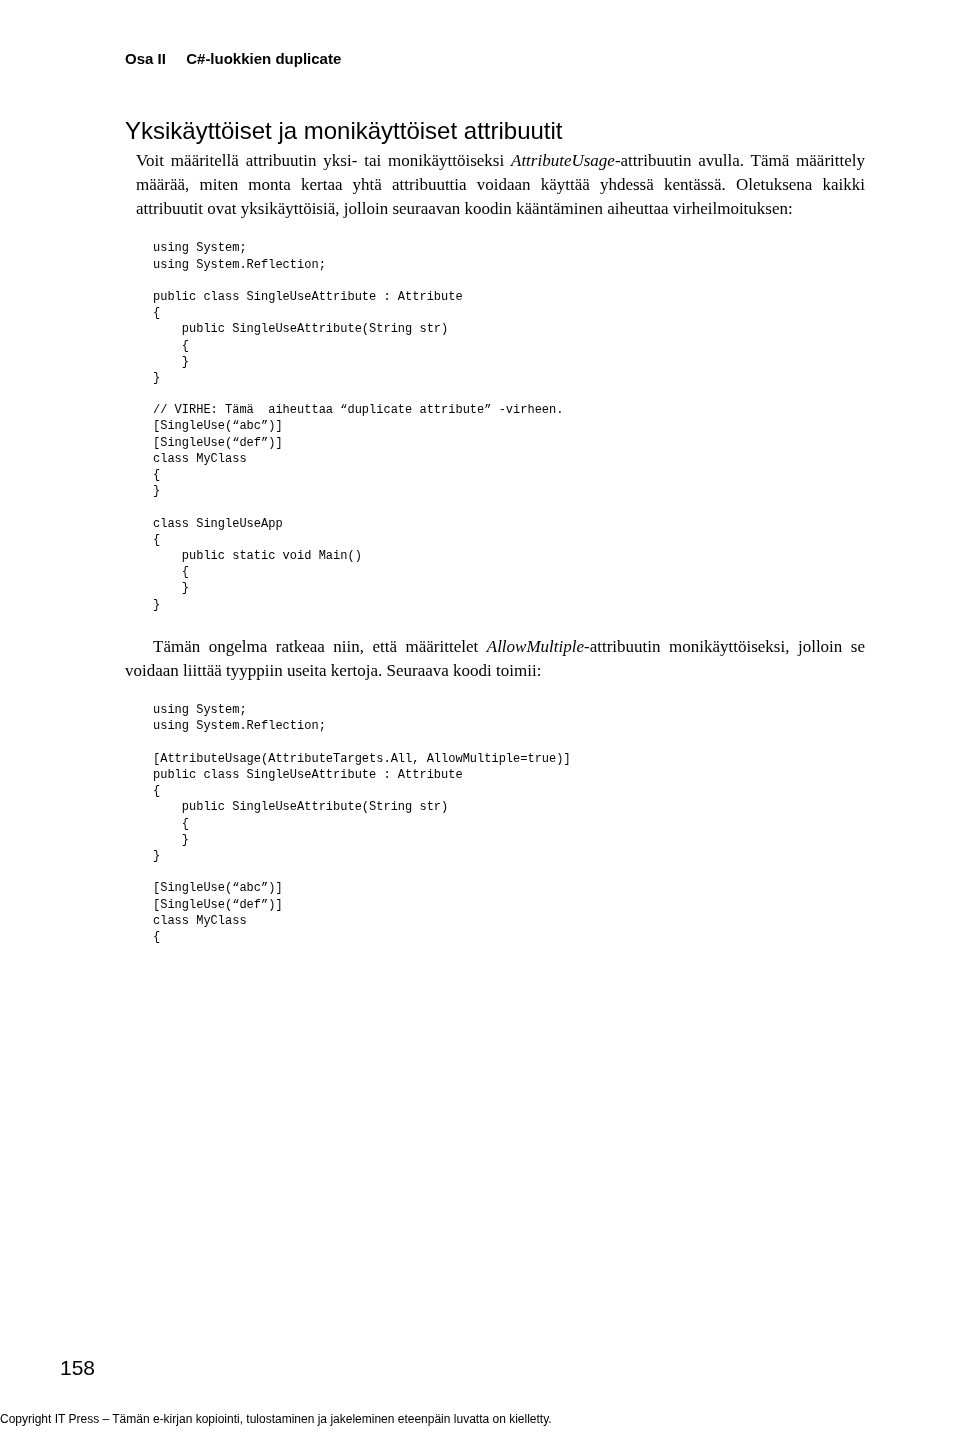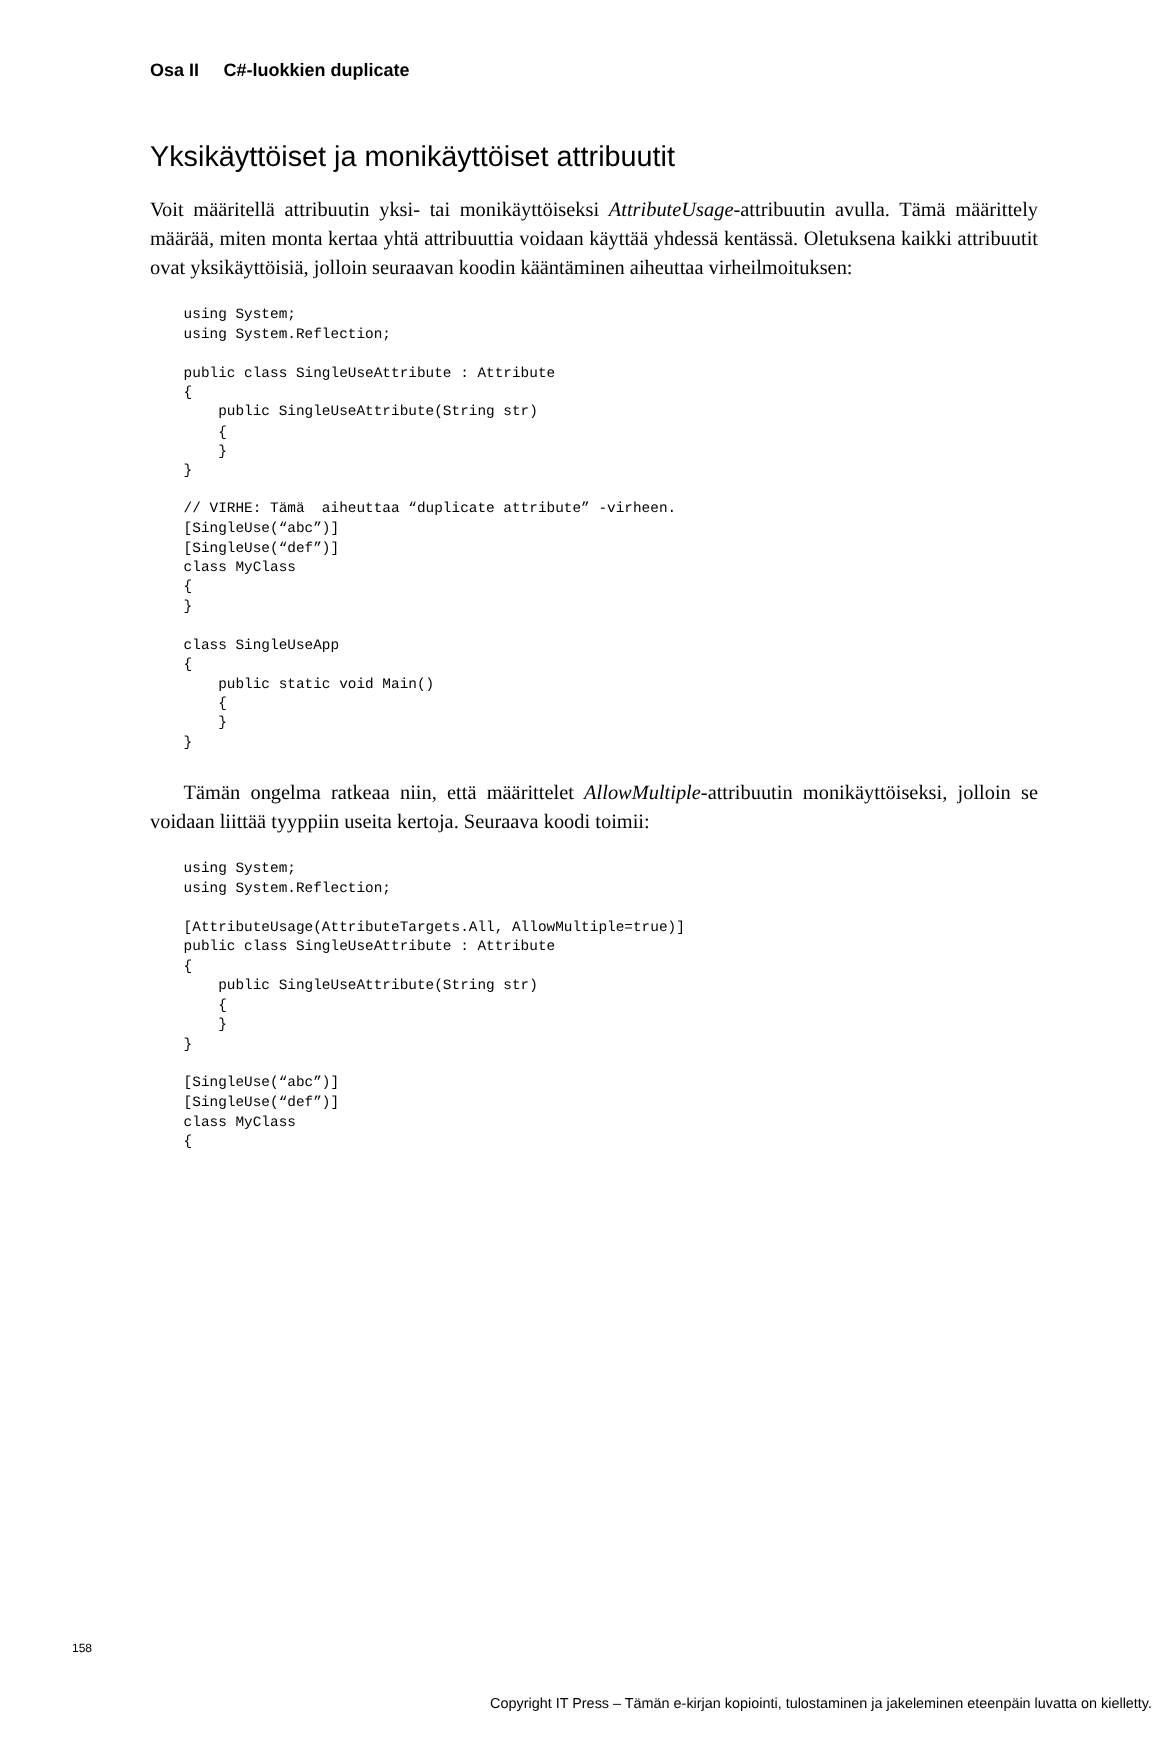--- a/index.html
+++ b/index.html
@@ -16,51 +16,51 @@
     font-family: Arial, Helvetica, sans-serif;
     font-weight: bold;
     font-size: 15px;
     margin-bottom: 50px;
   }
   .separator { margin: 0 6px; }
   h2 {
     font-family: Arial, Helvetica, sans-serif;
     font-weight: normal;
     font-size: 24px;
-    margin-bottom: 18px;
+    margin-bottom: 4px;
   }
   p.body {
     font-size: 17px;
     line-height: 1.4;
     text-align: justify;
     margin-bottom: 20px;
     text-indent: 28px;
   }
-  p.body.first { text-indent: 0; }
+  p.body.first { text-indent: 0; margin-left: 11px; }
   .code {
     font-family: 'Courier New', Courier, monospace;
     font-size: 12px;
     line-height: 1.35;
     white-space: pre;
     margin: 14px 0 22px 28px;
   }
   .italic { font-style: italic; }
   .page-number {
     position: absolute;
     bottom: 76px;
     left: 60px;
     font-family: Arial, Helvetica, sans-serif;
-    font-size: 10px;
+    font-size: 21px;
   }
   .footer-text {
     position: absolute;
     bottom: 30px;
     left: 0;
     width: 960px;
-    text-align: right;
+    text-align: left;
     font-family: Arial, Helvetica, sans-serif;
     font-size: 12px;
   }
 </style>
 </head>
 <body>
 
 <div class="header-text">
   <span>Osa II</span><span class="separator">&nbsp;&nbsp;</span><span>C#-luokkien duplicate</span>
 </div>

